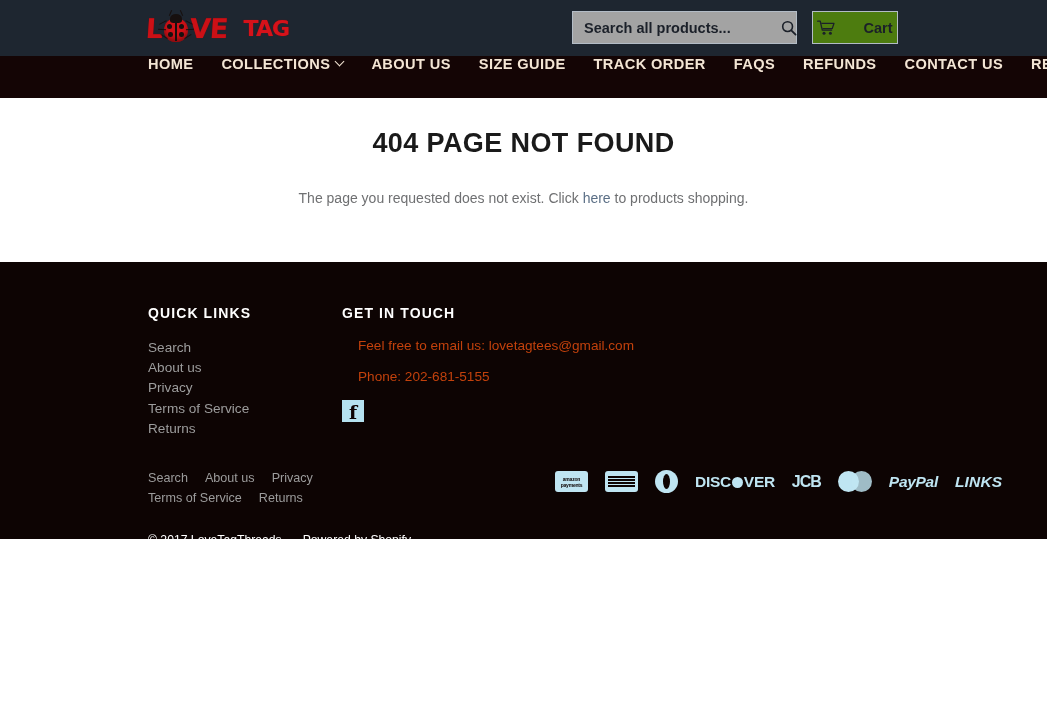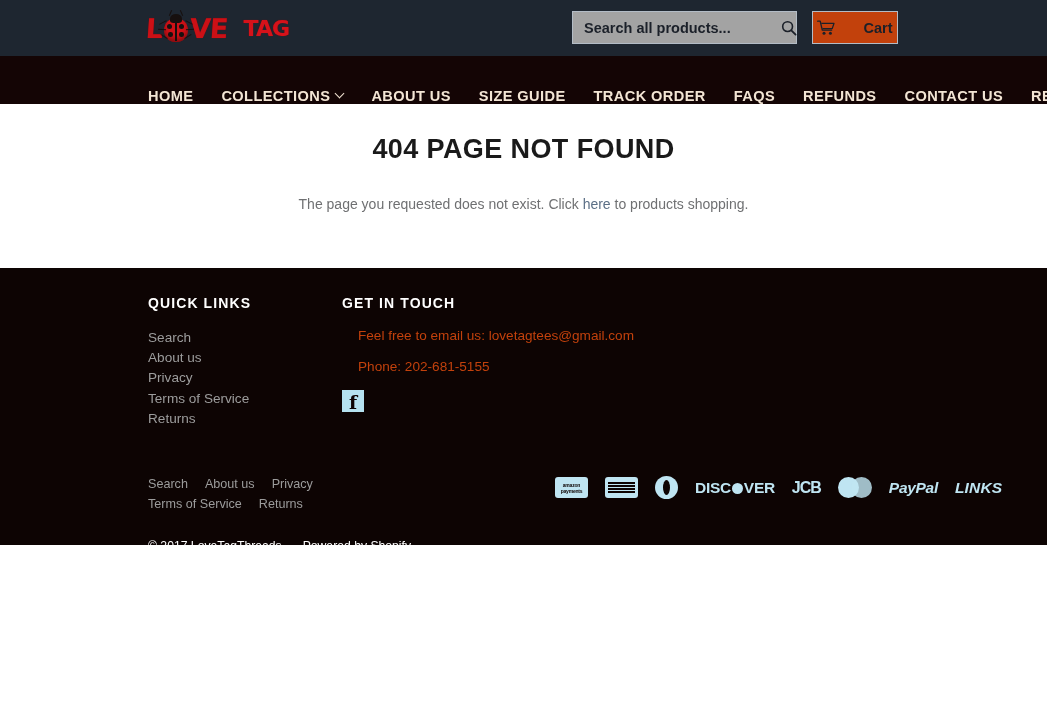--- a/index.html
+++ b/index.html
@@ -143,40 +143,40 @@
     display: flex;
     align-items: center;
     justify-content: center;
   }
   .cart-btn {
     position: absolute;
     left: 812px;
     top: 11px;
     width: 86px;
     height: 33px;
-    background: #c2410c;
+    background: #4d7c0f;
     border: 1px solid #b3bcc6;
     display: flex;
     align-items: center;
     justify-content: center;
     gap: 27px;
     cursor: pointer;
   }
   .cart-label {
     font-size: 14.5px;
     font-weight: bold;
     color: #1b2029;
   }
 
   
   .navbar {
-    height: 48px;
+    height: 42px;
     background: #140505;
     display: flex;
-    align-items: flex-end;
+    align-items: flex-start;
     padding-left: 148px;
     gap: 28px;
     white-space: nowrap;
     overflow: hidden;
   }
   .nav-item {
     color: #f3e5d4;
     font-size: 14.6px;
     font-weight: bold;
     letter-spacing: .4px;
@@ -219,21 +219,21 @@
 
   
   .footer {
     background: #0d0403;
     height: 277px;
     position: relative;
   }
   .footer-cols {
     display: flex;
     padding-left: 148px;
-    padding-top: 27px;
+    padding-top: 43px;
     gap: 0;
   }
   .col-quick { width: 194px; }
   .col-touch { width: 420px; }
   .foot-head {
     color: #ffffff;
     font-size: 14px;
     font-weight: bold;
     letter-spacing: 1.1px;
     margin-bottom: 17px;

